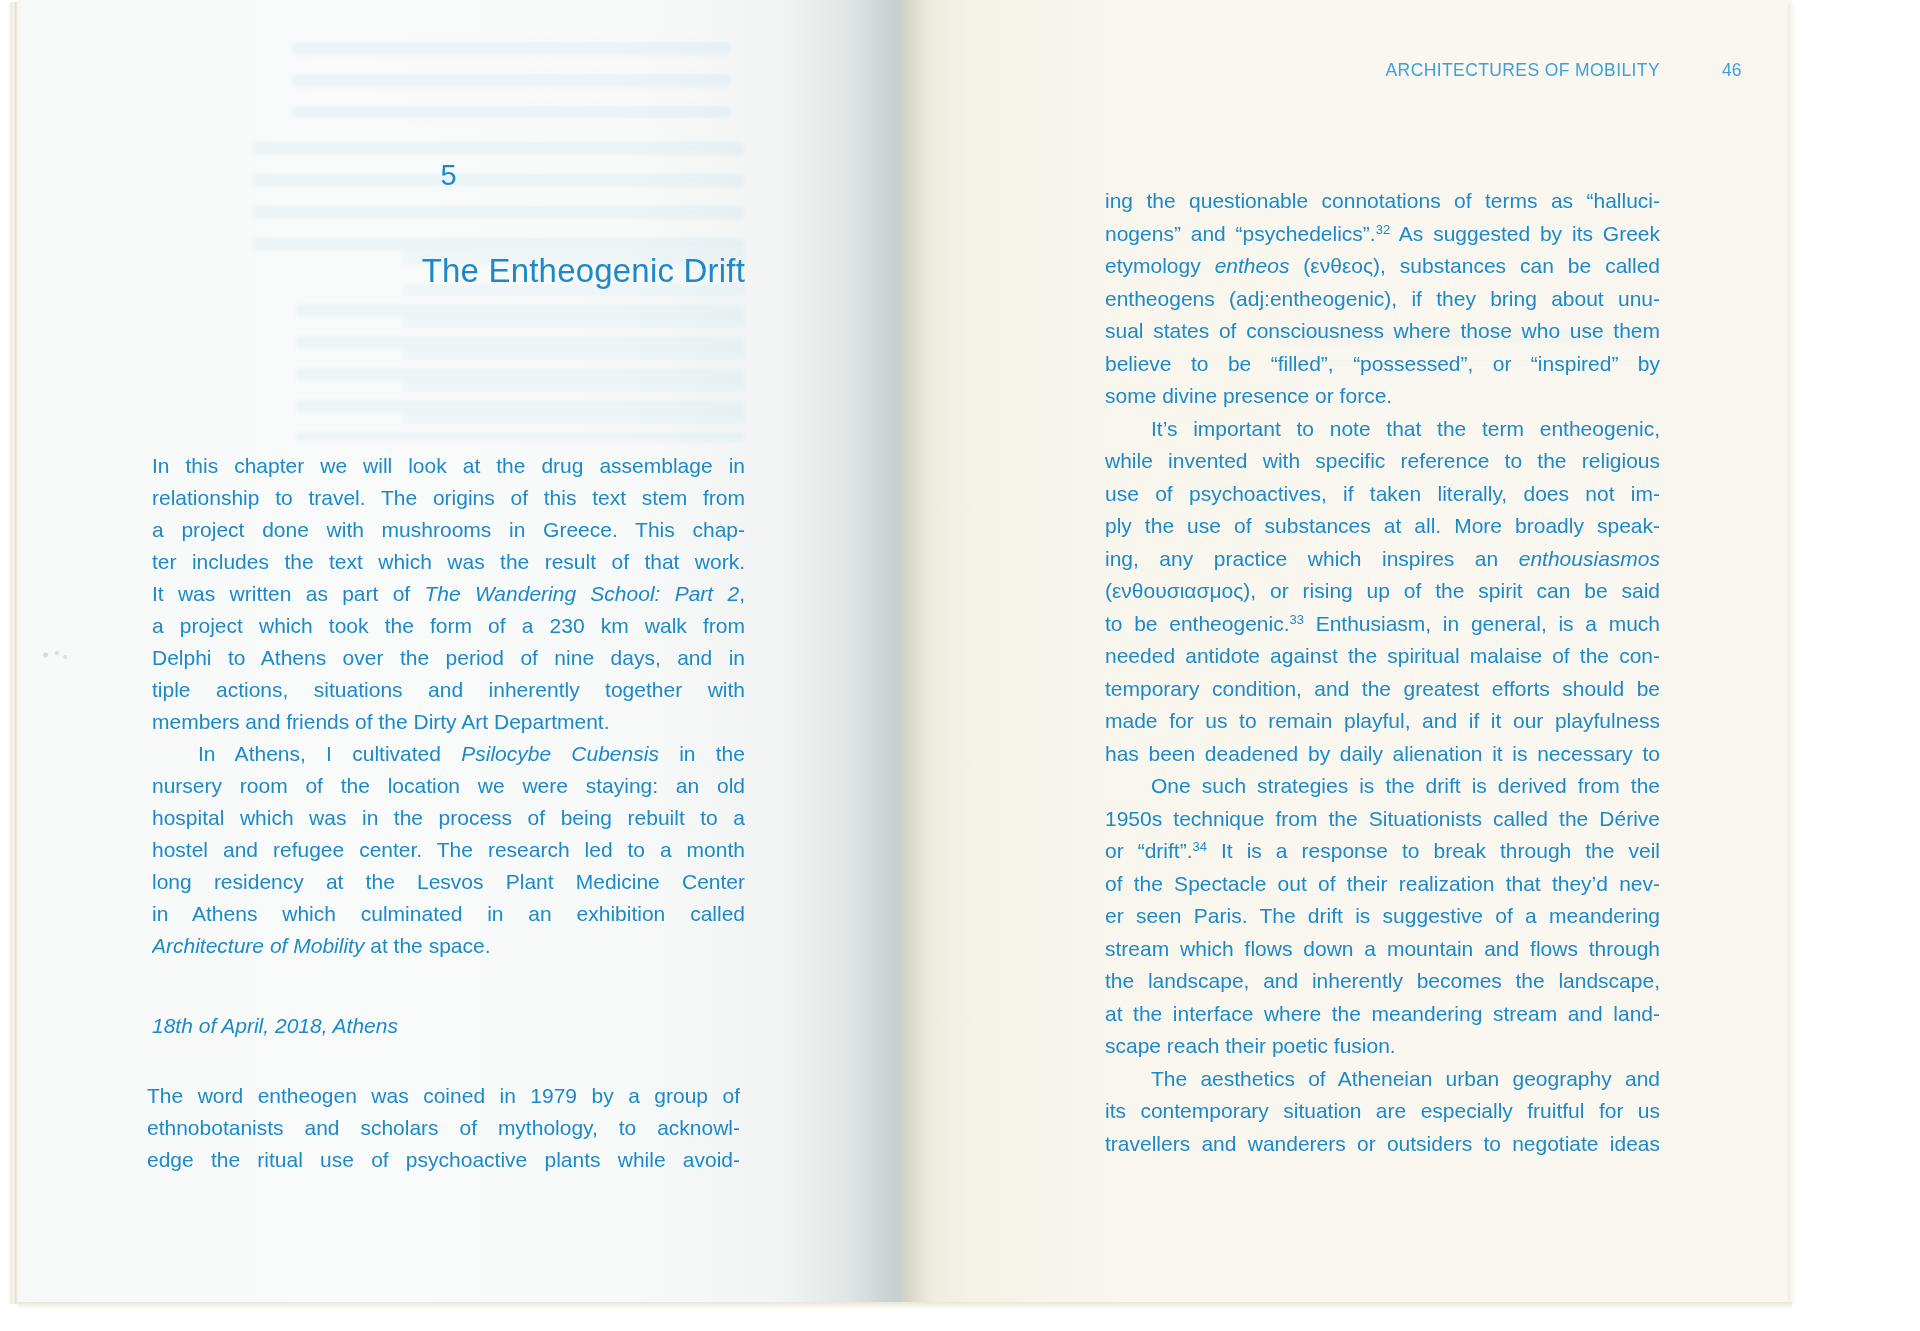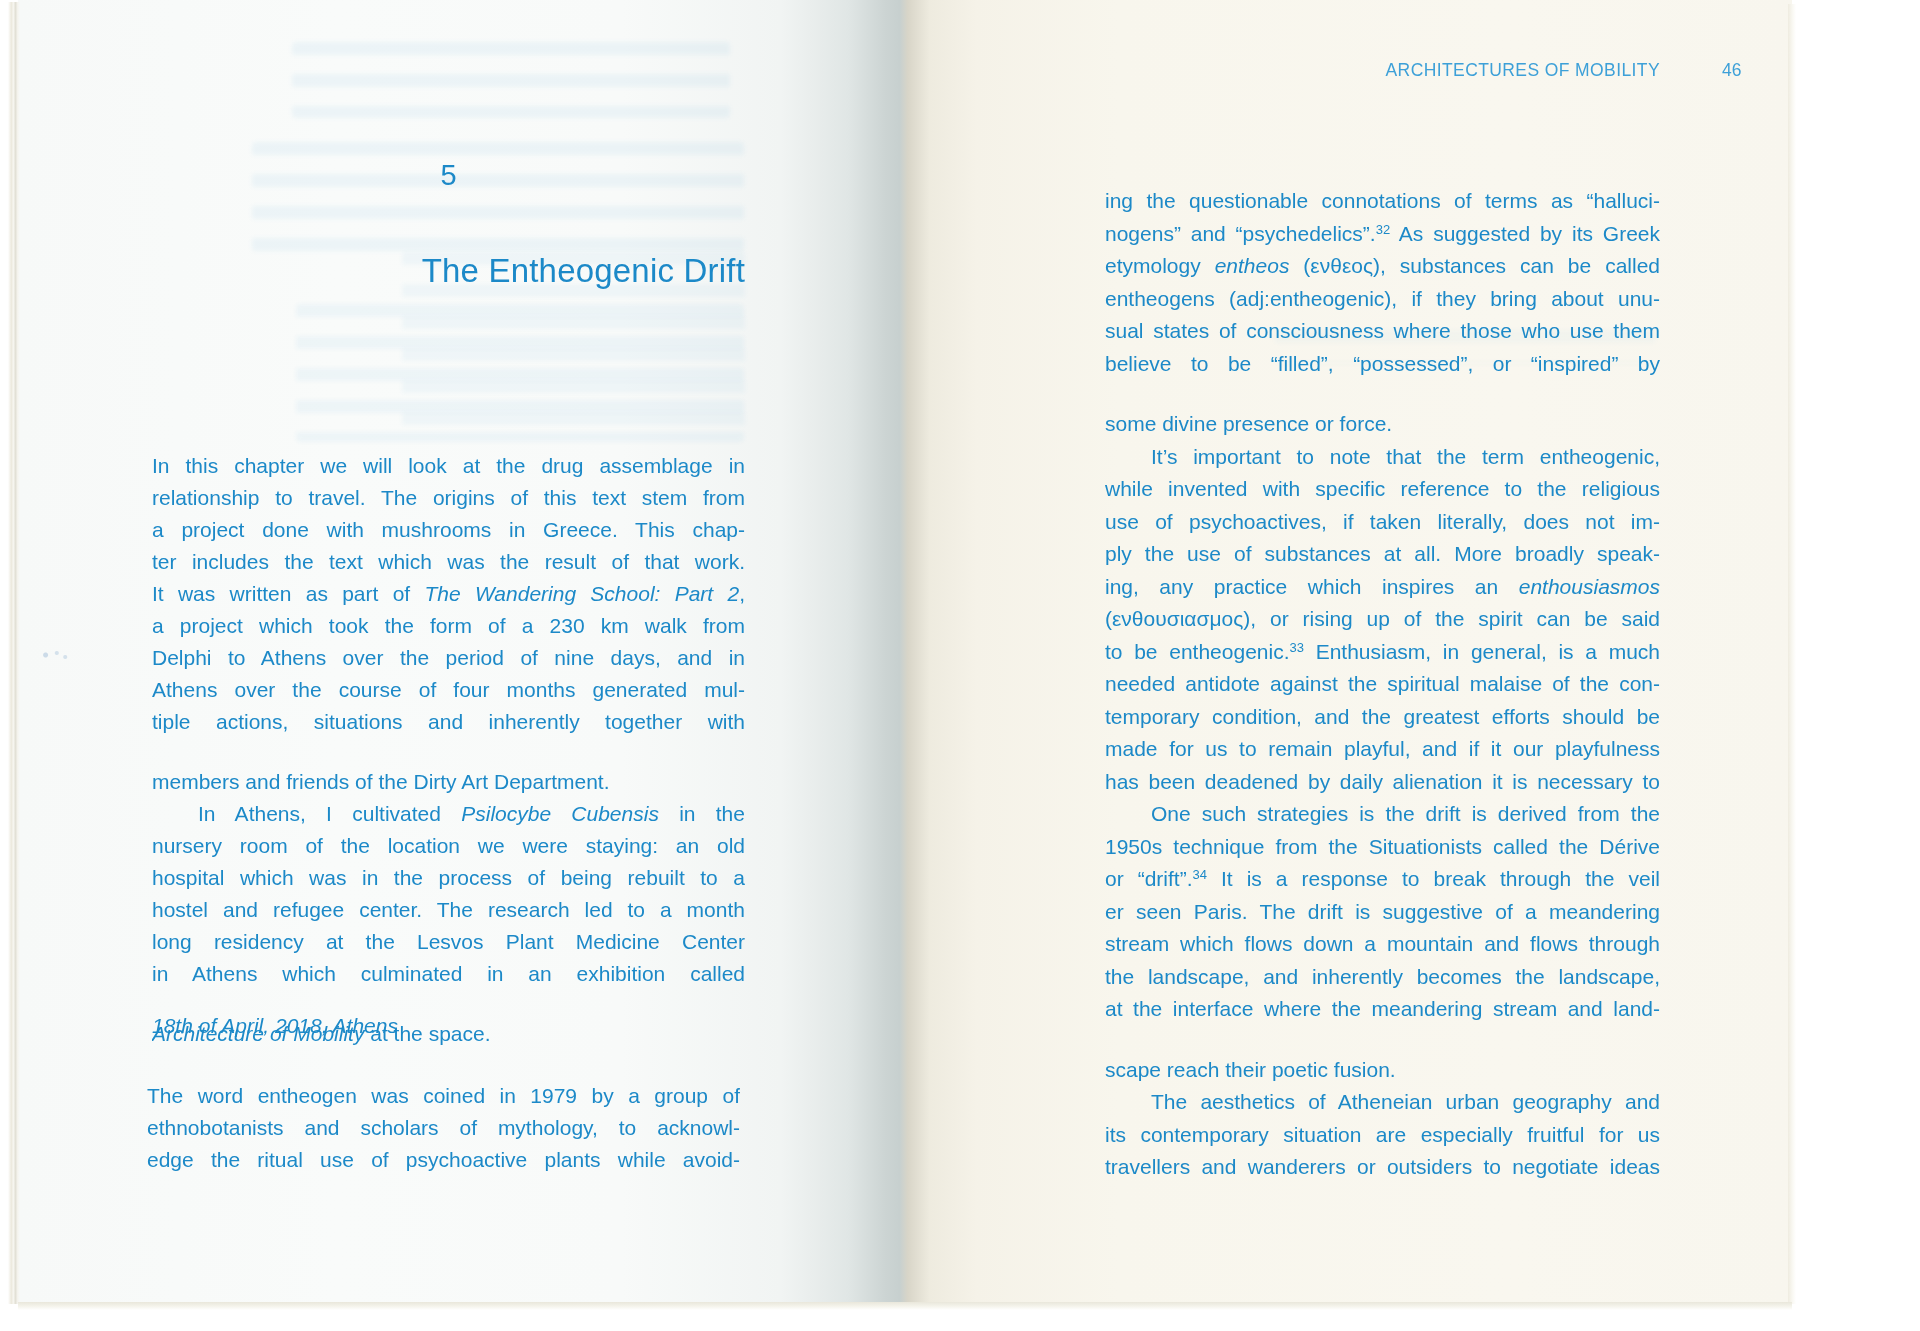--- a/index.html
+++ b/index.html
@@ -64,21 +64,21 @@
   }
   
   .body-block{position:absolute;color:var(--ink);}
   #left-body   {left:152px;top:450px;width:593px;font-size:21px;line-height:32px;}
   #left-dateline{left:152px;top:1014px;width:593px;font-size:21px;font-style:italic;}
   #left-para3  {left:147px;top:1080px;width:593px;font-size:21px;line-height:32px;}
   #right-body  {left:1105px;top:185px;width:555px;font-size:21px;line-height:32.5px;}
   .line{text-align:justify;text-align-last:justify;overflow:hidden;}
   #left-body .line,#left-para3 .line{height:32px;}
   #right-body .line{height:32.5px;}
-  .line.rag{text-align-last:left;margin-top:28px;}
+  .line.rag{text-align-last:left;}
   .line.ind{padding-left:46px;}
   .line em{font-style:italic;}
   .sup{font-size:13px;position:relative;top:-7px;}
   
   .running-head{
     position:absolute;left:1105px;top:60px;width:555px;
     text-align:right;font-size:17.5px;letter-spacing:.4px;color:var(--header-ink);
   }
   .folio{
     position:absolute;left:1702px;top:60px;width:46px;
@@ -104,21 +104,20 @@
   <div class="chapter-number">5</div>
   <h1 class="chapter-title">The Entheogenic Drift</h1>
   <div id="left-body" class="body-block">
       <div class="line"><span>In this chapter we will look at the drug assemblage in</span></div>
       <div class="line"><span>relationship to travel. The origins of this text stem from</span></div>
       <div class="line"><span>a project done with mushrooms in Greece. This chap-</span></div>
       <div class="line"><span>ter includes the text which was the result of that work.</span></div>
       <div class="line"><span>It was written as part of </span><em>The Wandering School: Part 2</em><span>,</span></div>
       <div class="line"><span>a project which took the form of a 230 km walk from</span></div>
       <div class="line"><span>Delphi to Athens over the period of nine days, and in</span></div>
-      <div class="line"><span>Athens over the course of four months generated mul-</span></div>
       <div class="line"><span>tiple actions, situations and inherently together with</span></div>
       <div class="line rag"><span>members and friends of the Dirty Art Department.</span></div>
       <div class="line ind"><span>In Athens, I cultivated </span><em>Psilocybe Cubensis</em><span> in the</span></div>
       <div class="line"><span>nursery room of the location we were staying: an old</span></div>
       <div class="line"><span>hospital which was in the process of being rebuilt to a</span></div>
       <div class="line"><span>hostel and refugee center. The research led to a month</span></div>
       <div class="line"><span>long residency at the Lesvos Plant Medicine Center</span></div>
       <div class="line"><span>in Athens which culminated in an exhibition called</span></div>
       <div class="line rag"><em>Architecture of Mobility</em><span> at the space.</span></div>
     </div>
@@ -146,20 +145,21 @@
       <div class="line"><span>ing, any practice which inspires an </span><em>enthousiasmos</em></div>
       <div class="line"><span>(ενθουσιασμος), or rising up of the spirit can be said</span></div>
       <div class="line"><span>to be entheogenic.</span><span class="sup">33</span><span> Enthusiasm, in general, is a much</span></div>
       <div class="line"><span>needed antidote against the spiritual malaise of the con-</span></div>
       <div class="line"><span>temporary condition, and the greatest efforts should be</span></div>
       <div class="line"><span>made for us to remain playful, and if it our playfulness</span></div>
       <div class="line"><span>has been deadened by daily alienation it is necessary to</span></div>
       <div class="line ind"><span>One such strategies is the drift is derived from the</span></div>
       <div class="line"><span>1950s technique from the Situationists called the Dérive</span></div>
       <div class="line"><span>or “drift”.</span><span class="sup">34</span><span> It is a response to break through the veil</span></div>
+      <div class="line"><span>of the Spectacle out of their realization that they’d nev-</span></div>
       <div class="line"><span>er seen Paris. The drift is suggestive of a meandering</span></div>
       <div class="line"><span>stream which flows down a mountain and flows through</span></div>
       <div class="line"><span>the landscape, and inherently becomes the landscape,</span></div>
       <div class="line"><span>at the interface where the meandering stream and land-</span></div>
       <div class="line rag"><span>scape reach their poetic fusion.</span></div>
       <div class="line ind"><span>The aesthetics of Atheneian urban geography and</span></div>
       <div class="line"><span>its contemporary situation are especially fruitful for us</span></div>
       <div class="line"><span>travellers and wanderers or outsiders to negotiate ideas</span></div>
     </div>
 </div>

